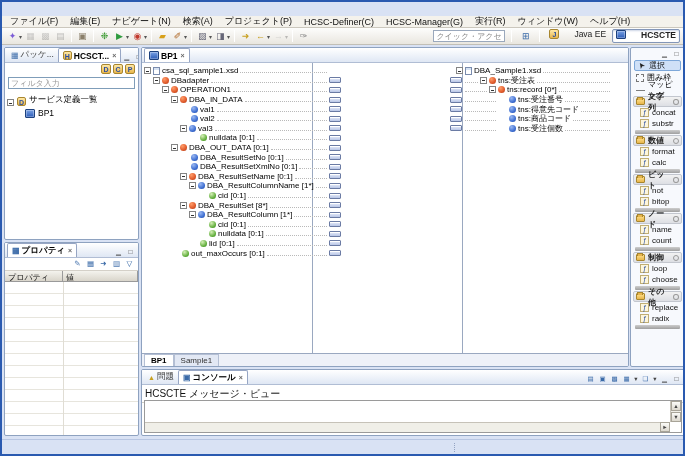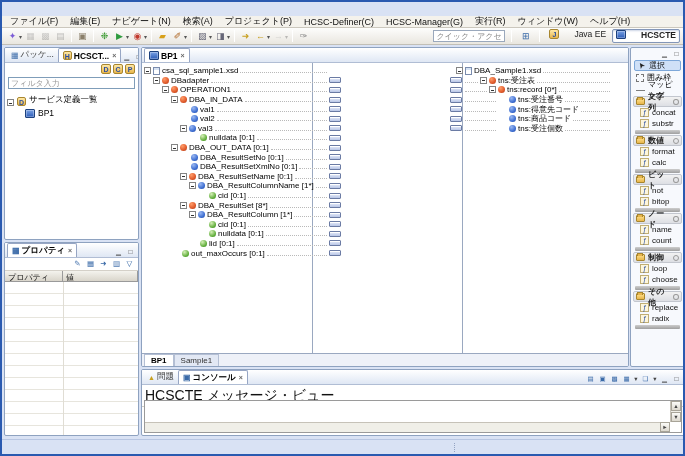--- a/index.html
+++ b/index.html
@@ -90,21 +90,21 @@
   .line-g{font-size:9px;color:#333;width:9px;text-align:center;}
   .pgroup-h{display:flex;align-items:center;gap:3px;height:11px;margin-top:1px;
      background:linear-gradient(#f2f2f2,#dddfe4);border:1px solid #c2c6ce;border-radius:2px;font-size:8px;font-weight:bold;color:#222;padding:0 2px;}
   .pgroup-h .pin{margin-left:auto;width:6px;height:6px;border:1px solid #9a9a9a;border-radius:50%;}
   .folder{width:9px;height:7px;background:linear-gradient(#ffe08a,#e8b64c);border:1px solid #a8862e;border-radius:1px;position:relative;flex:none;}
   .folder::before{content:"";position:absolute;left:0;top:-2px;width:4px;height:2px;background:#e8b64c;border:1px solid #a8862e;border-bottom:none;}
   .pitem{display:flex;align-items:center;gap:3px;height:11px;font-size:8px;padding-left:7px;color:#111;}
   .pi{width:9px;height:9px;background:#fdf6dd;border:1px solid #c0ae74;font-size:7px;line-height:8px;text-align:center;color:#2b4fa0;font-style:italic;flex:none;}
   .gbar{height:4px;background:linear-gradient(#cdcdcd,#9f9f9f);border-radius:1px;margin:1px 2px;}
   
-  .cmsg{font-size:14px;color:#111;padding:2px 0 1px 3px;border-bottom:1px solid #d0cec6;}
+  .cmsg{font-size:10px;color:#111;padding:2px 0 1px 3px;border-bottom:1px solid #d0cec6;}
   .ctext{position:absolute;left:2px;right:2px;top:30px;bottom:2px;border:1px solid #9a9a9a;background:#fff;}
   .vscroll{position:absolute;right:0;top:0;bottom:10px;width:11px;background:#f0efe8;border-left:1px solid #c6c2b8;}
   .hscroll{position:absolute;left:0;right:11px;bottom:0;height:10px;background:#f0efe8;border-top:1px solid #c6c2b8;}
   .sb{position:absolute;width:10px;height:10px;background:linear-gradient(#fbfbf8,#dcd8ce);border:1px solid #a8a498;
       font-size:5.5px;line-height:9px;text-align:center;color:#444;}
   
   .statusbar{position:absolute;left:0;top:437px;width:100%;height:15px;background:#d9e2f4;border-top:1px solid #b8c6e2;}
   .grip{position:absolute;left:452px;top:3px;height:9px;border-left:1px dotted #93a3c2;}
 </style>
 </head>

